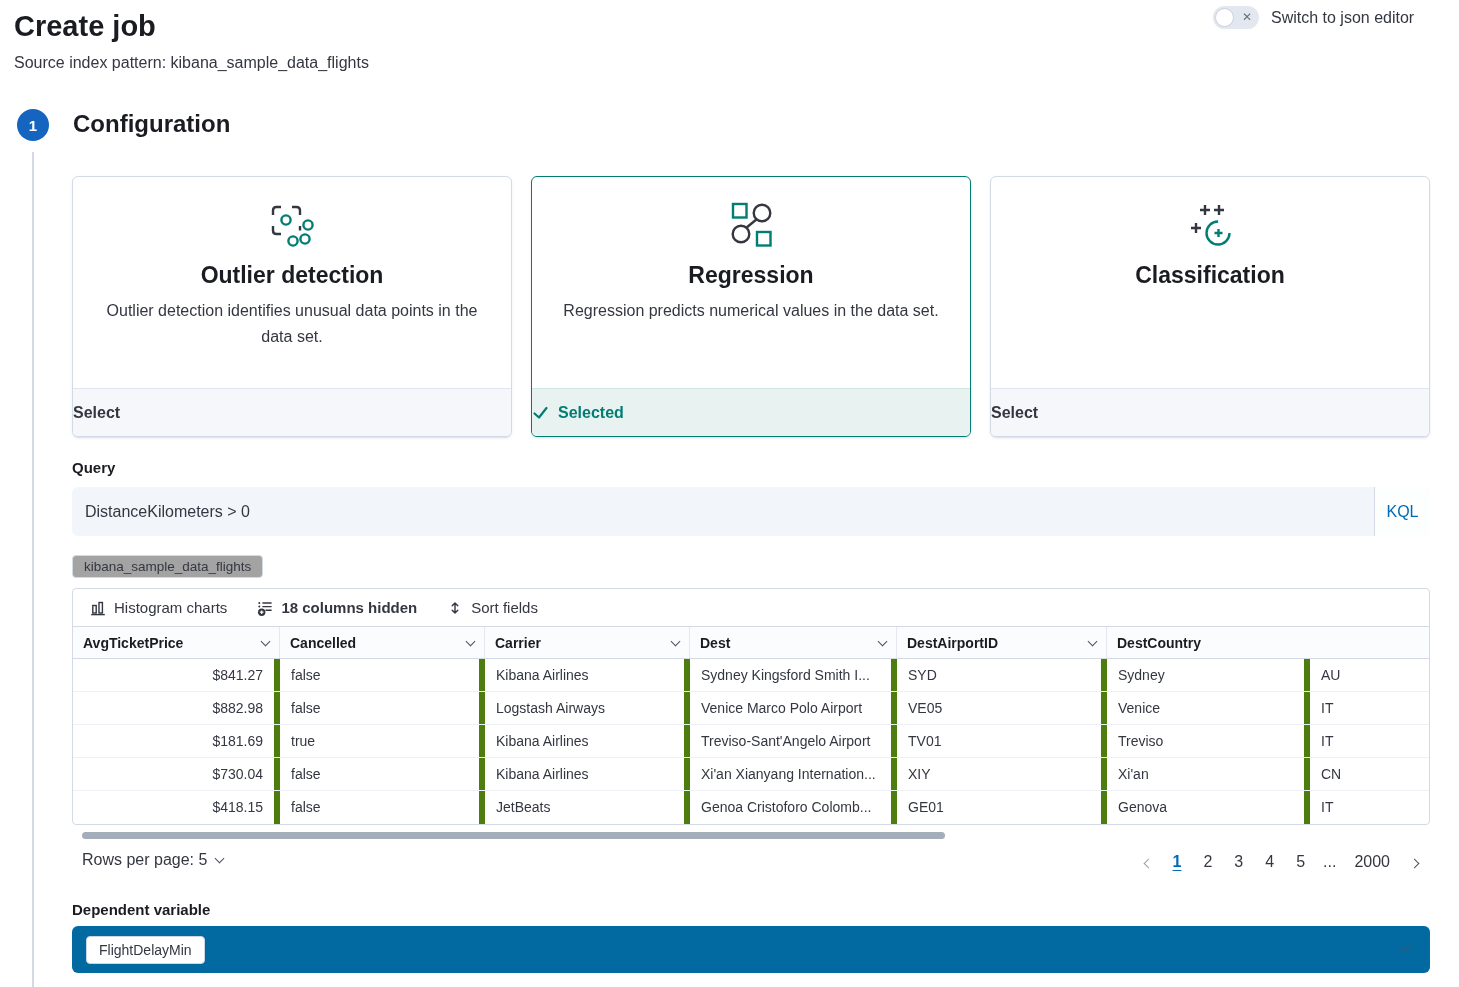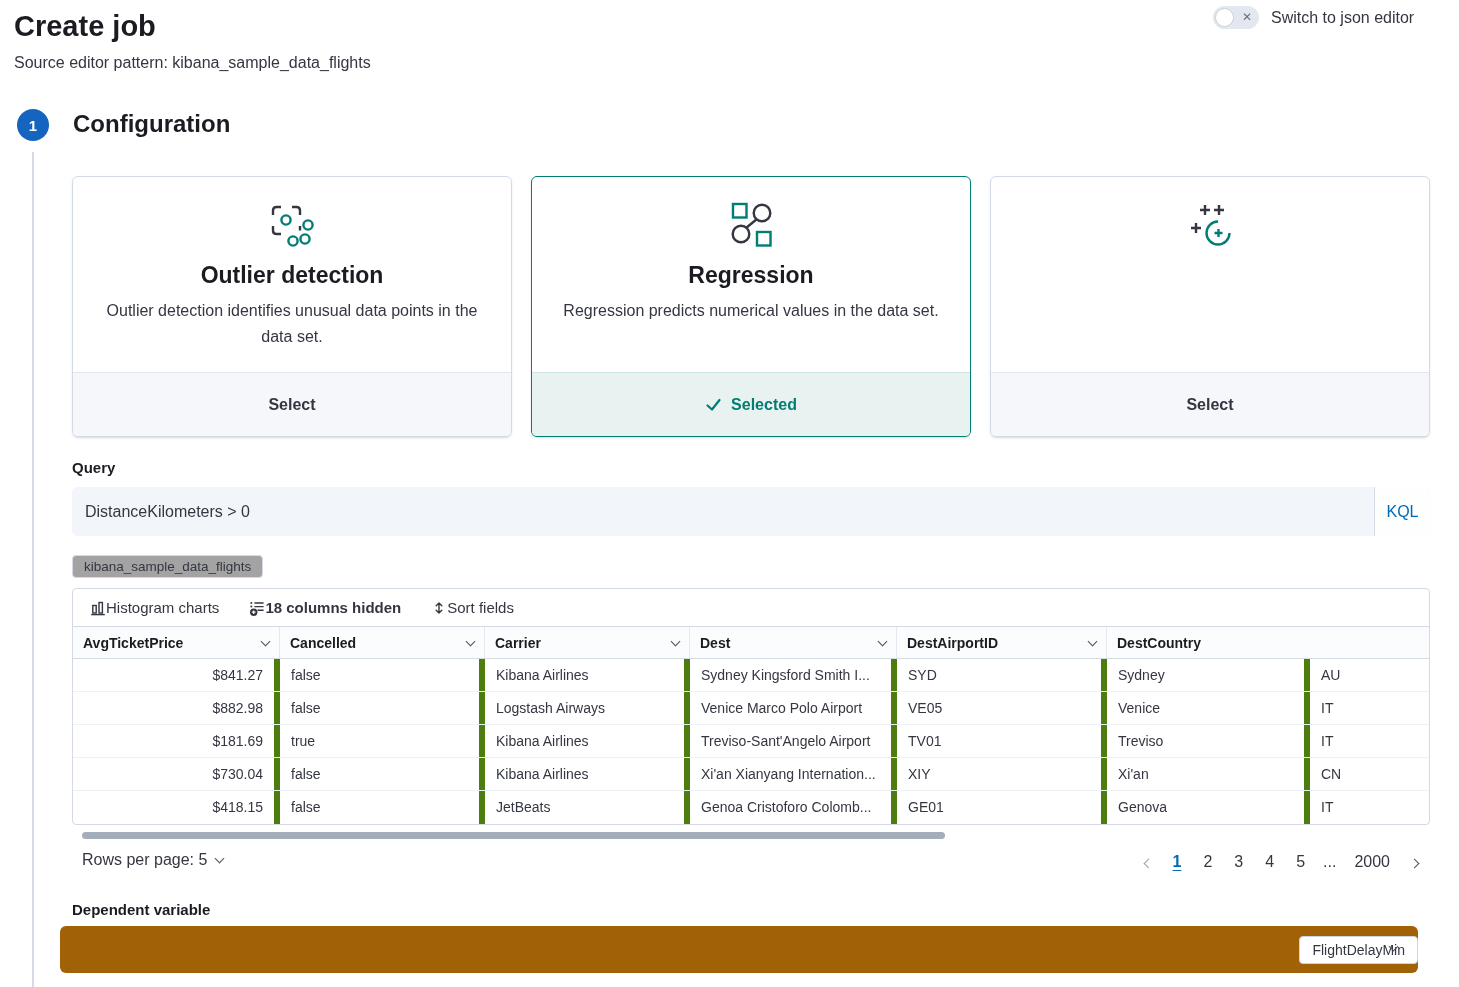--- a/index.html
+++ b/index.html
@@ -20,35 +20,35 @@
   .step-title { position:absolute; left:73px; top:110px; font-size:24px; font-weight:600; color:#1a1c21; }
   .vline { position:absolute; left:32px; top:152px; width:2px; height:835px; background:#d3dae6; }
 
   
   .cards { position:absolute; left:72px; top:176px; width:1358px; display:flex; gap:19px; }
   .card { flex:1; height:261px; background:#fff; border:1px solid #d3dae6; border-radius:6px; position:relative; box-shadow:0 2px 2px -1px rgba(152,162,179,.3), 0 1px 5px -2px rgba(152,162,179,.3); cursor:pointer; }
   .card.selected { border-color:#017d73; }
   .card-icon { display:flex; justify-content:center; margin-top:24px; }
   .card-title { text-align:center; margin-top:11px; font-size:23px; font-weight:600; color:#1a1c21; }
   .card-desc { margin:9px 28px 0; text-align:center; font-size:16px; line-height:26px; color:#343741; }
-  .card-footer { position:absolute; left:0; right:0; bottom:0; height:64px; background:#f5f7fa; border-top:1px solid #e0e5ee; border-radius:0 0 5px 5px; display:flex; align-items:center; justify-content:center; gap:9px; font-size:16px; font-weight:600; color:#343741; cursor:pointer; }
+  .card-footer { position:absolute; left:0; right:0; bottom:0; height:48px; background:#f5f7fa; border-top:1px solid #e0e5ee; border-radius:0 0 5px 5px; display:flex; align-items:center; justify-content:flex-start; gap:9px; font-size:16px; font-weight:600; color:#343741; cursor:pointer; }
   .card.selected .card-footer { background:#e8f3f1; border-top-color:#cfe5e2; color:#017d73; }
 
   
   .query-label { position:absolute; left:72px; top:459px; font-size:15px; font-weight:600; color:#1a1c21; }
   .query-bar { position:absolute; left:72px; top:487px; width:1358px; height:49px; background:#f2f6fa; border-radius:6px; }
   .query-text { position:absolute; left:13px; top:0; line-height:49px; font-size:16px; color:#343741; }
   .kql-btn { position:absolute; right:0; top:0; bottom:0; width:56px; border-left:1px solid #d3dae6; display:flex; align-items:center; justify-content:center; font-size:16px; font-weight:500; color:#006bb4; background:#fdfefe; border-radius:0 6px 6px 0; cursor:pointer; }
   .index-badge { position:absolute; left:72px; top:555px; padding:3px 11px; border:1px solid #d3dae6; border-radius:4px; background:#a3a3a3; font-size:13.5px; font-weight:500; color:#343741; }
 
   
   .grid { position:absolute; left:72px; top:588px; width:1358px; border:1px solid #d3dae6; border-radius:4px; background:#fff;
           --cols:207px 205px 205px 207px 210px 203px 1fr; }
   .toolbar { display:flex; align-items:center; gap:30px; height:38px; padding-left:17px; border-bottom:1px solid #d3dae6; }
-  .tb { display:flex; align-items:center; font-size:15px; color:#343741; cursor:pointer; }
+  .tb { display:flex; align-items:center; gap:8px; font-size:15px; color:#343741; cursor:pointer; }
   .tb.bold { font-weight:700; }
   .tbl-head { display:grid; grid-template-columns:var(--cols); height:32px; background:#fbfcfd; border-bottom:1px solid #d3dae6;text-align:center; }
   .hcell { display:flex; align-items:center; justify-content:space-between; padding:0 10px; font-size:14px; font-weight:700; color:#1a1c21; border-right:1px solid #e4e9f1; cursor:pointer; }
   .hcell:last-child { border-right:none; }
   .tbl-row { display:grid; grid-template-columns:var(--cols); height:33px; border-bottom:1px solid #edf1f6; }
   .tbl-row:last-child { border-bottom:none; }
   .cell { padding:0 11px; line-height:32px; font-size:14px; color:#343741; border-right:6px solid #4d7c0f; white-space:nowrap; overflow:hidden; }
   .cell:last-child { border-right:none; }
   .cell.num { text-align:right; }
 
@@ -62,31 +62,31 @@
   .rows-per-page { position:absolute; left:82px; top:851px; display:flex; align-items:center; gap:9px; font-size:16px; color:#343741; cursor:pointer; }
   .pager { position:absolute; right:33px; top:849px; display:flex; align-items:center; gap:4px; font-size:16px; color:#343741; }
   .pg-num { padding:4px 9px; cursor:pointer; }
   .pg-num.active { color:#006bb4; font-weight:700; text-decoration:underline; text-underline-offset:3px; }
   .pg-ellipsis { padding:4px 5px; color:#343741; }
   .pg-arrow { padding:4px 8px; cursor:pointer; }
   .pg-arrow.disabled .chev { border-color:#98a2b3; }
 
   
   .dep-label { position:absolute; left:72px; top:901px; font-size:15px; font-weight:600; color:#1a1c21; }
-  .dep-field { position:absolute; left:60px; top:926px; width:1358px; height:47px; background:#a16207; border-radius:6px; display:flex; align-items:center; padding-left:14px; cursor:pointer;justify-content:flex-end; }
+  .dep-field { position:absolute; left:72px; top:926px; width:1358px; height:47px; background:#0369a1; border-radius:6px; display:flex; align-items:center; padding-left:14px; cursor:pointer; }
   .dep-pill { background:#fff; border:1px solid #ccd5e2; border-radius:4px; padding:5px 12px; font-size:14px; color:#343741; }
   .dep-chev { position:absolute; right:21px; top:20px; }
 </style>
 </head>
 <body>
 
 <div class="page">
 
   <div class="title">Create job</div>
-  <div class="subtitle">Source editor pattern: kibana_sample_data_flights</div>
+  <div class="subtitle">Source index pattern: kibana_sample_data_flights</div>
 
   <div class="json-toggle">
     <div class="switch">
       <span class="knob"></span>
       <span class="switch-x">✕</span>
     </div>
     <span class="json-toggle-label">Switch to json editor</span>
   </div>
 
   <div class="step-circle">1</div>
@@ -135,20 +135,21 @@
     <div class="card">
       <div class="card-icon">
         <svg width="50" height="50" viewBox="0 0 50 50" fill="none">
           <path d="M15 9h10M20 4v10" stroke="#343741" stroke-width="2.4"></path>
           <path d="M29 9h10M34 4v10" stroke="#343741" stroke-width="2.4"></path>
           <path d="M6 27h10M11 22v10" stroke="#343741" stroke-width="2.4"></path>
           <circle cx="33" cy="32" r="11.5" stroke="#017d73" stroke-width="2.4" stroke-dasharray="54 18.2"></circle>
           <path d="M29.5 32h8M33.5 28v8" stroke="#017d73" stroke-width="2.4"></path>
         </svg>
       </div>
+      <div class="card-title">Classification</div>
       <div class="card-footer">
         <span>Select</span>
       </div>
     </div>
   </div>
 
   <div class="query-label">Query</div>
   <div class="query-bar">
     <span class="query-text">DistanceKilometers &gt; 0</span>
     <span class="kql-btn">KQL</span>

